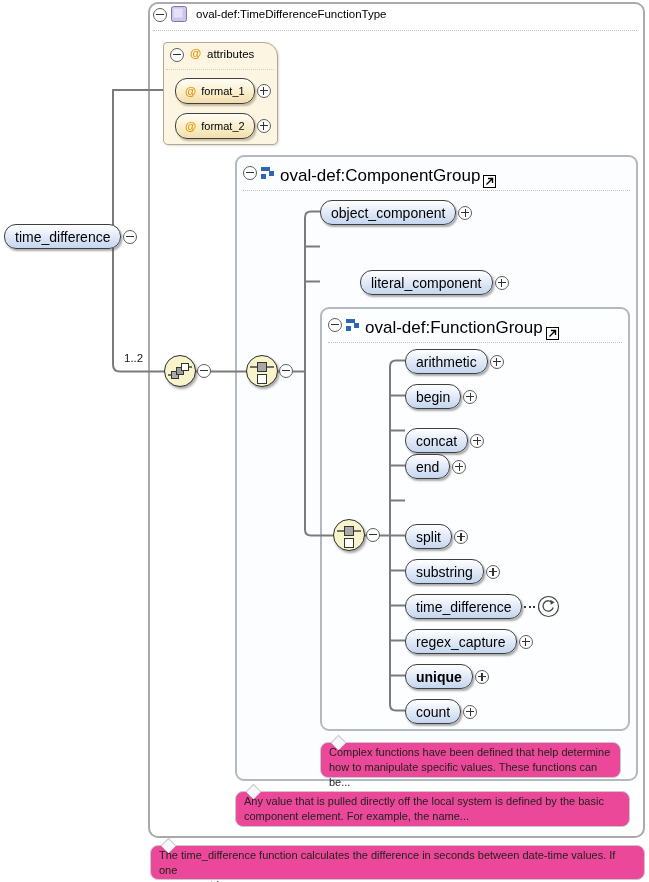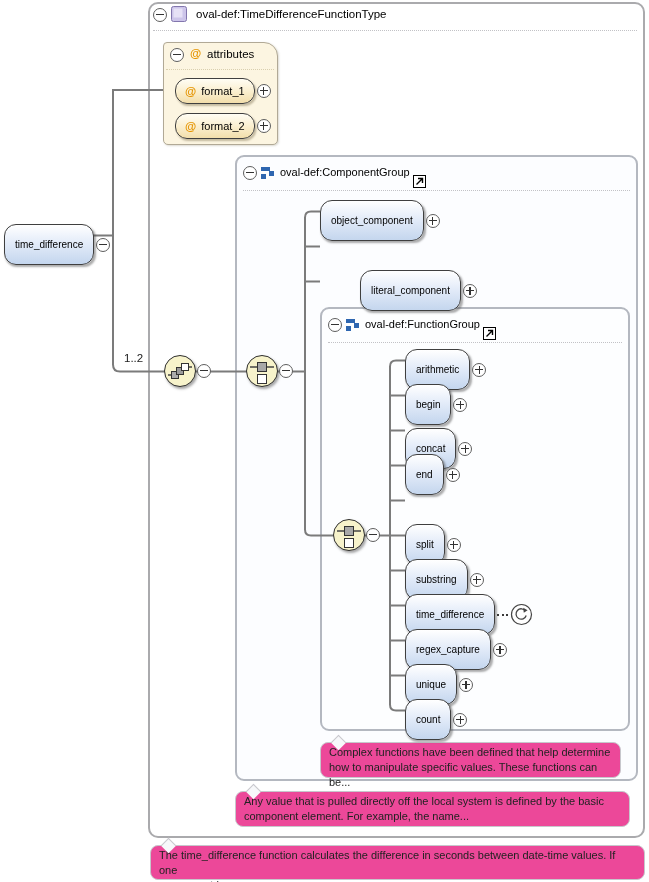--- a/index.html
+++ b/index.html
@@ -9,32 +9,32 @@
   
   .frame{position:absolute;border:2px solid #aaaaad;border-radius:10px;background:#fff;box-sizing:border-box;z-index:1;}
   .group-box{position:absolute;border:2px solid #b4b8c0;border-radius:9px;background:#fcfdff;box-sizing:border-box;z-index:2;}
   .attr-box{position:absolute;border:1px solid #b1a996;border-radius:4px 14px 5px 5px;background:#fcf5e1;
             box-sizing:border-box;z-index:4;box-shadow:1px 1px 2px rgba(120,110,80,.25);}
   .sep{position:absolute;border-top:1px dotted #c2c2c6;height:0;z-index:4;}
   .sep-attr{position:absolute;border-top:1px dotted #d9cfae;height:0;z-index:5;}
   
   .hdr-title{position:absolute;font-size:11.5px;white-space:nowrap;z-index:6;text-align:center;}
   .hdr-row{position:absolute;display:flex;align-items:flex-start;gap:3px;z-index:6;}
-  .hdr-row .t{font-size:11px;white-space:nowrap;}
+  .hdr-row .t{font-size:17px;white-space:nowrap;}
   
   .circ{width:14px;height:14px;border:1px solid #5e5e5e;border-radius:50%;background:#fff;
         box-sizing:border-box;position:absolute;z-index:10;}
   .circ::before{content:"";position:absolute;left:2px;top:5px;width:8px;height:1.4px;background:#333;}
   .circ.plus::after{content:"";position:absolute;left:5.3px;top:2px;width:1.4px;height:8px;background:#333;}
   .circ.inline{position:relative;flex:0 0 14px;}
   
   .pill-row{position:absolute;display:flex;align-items:center;gap:2px;z-index:10;}
-  .pill{display:inline-flex;align-items:center;height:23px;padding:8px 10px;border:1px solid #3f3f3f;
+  .pill{display:inline-flex;align-items:center;height:23px;padding:0 10px;border:1px solid #3f3f3f;
         border-radius:12px;background:linear-gradient(180deg,#ffffff 0%,#e4ecf9 45%,#c4d6ee 100%);
-        box-shadow:1.5px 2px 2px rgba(70,70,70,.45);font-size:10px;white-space:nowrap;}
+        box-shadow:1.5px 2px 2px rgba(70,70,70,.45);font-size:14px;white-space:nowrap;}
   .pill-attr{display:inline-flex;align-items:center;height:24px;padding:0 9px;border:1px solid #3f3f3f;
         border-radius:12px;background:linear-gradient(180deg,#fffdf4 0%,#faeecd 55%,#f2deab 100%);
         box-shadow:1.5px 2px 2px rgba(110,95,60,.4);font-size:11px;white-space:nowrap;gap:5px;}
   .at{color:#e59400;font-weight:bold;font-size:11.5px;}
   
   .comp{position:absolute;width:32px;height:32px;border:1px solid #2f2f2f;border-radius:50%;
         background:#f7f3cb;box-sizing:border-box;z-index:9;box-shadow:1.5px 2px 2.5px rgba(60,60,60,.45);
         display:flex;align-items:center;justify-content:center;}
   
   .bubble{position:absolute;background:#ec4899;border:1px solid #c7c7cc;border-radius:8px;
@@ -268,21 +268,21 @@
           <polygon points="13.2,4.8 17.6,7.2 13.8,9.8" fill="#444"></polygon>
         </svg>
       </span>
     </div>
     <div class="pill-row" style="left: 405px; top: 629px;">
       <div class="pill">
         <span>regex_capture</span>
       </div>
       <div class="circ plus inline"></div>
     </div>
-    <div class="pill-row" style="left: 405px; top: 664px;">
+    <div class="pill-row" style="left: 405px; top: 664px; font-weight: bold;">
       <div class="pill">
         <span>unique</span>
       </div>
       <div class="circ plus inline"></div>
     </div>
     <div class="pill-row" style="left: 405px; top: 699px;">
       <div class="pill">
         <span>count</span>
       </div>
       <div class="circ plus inline"></div>

